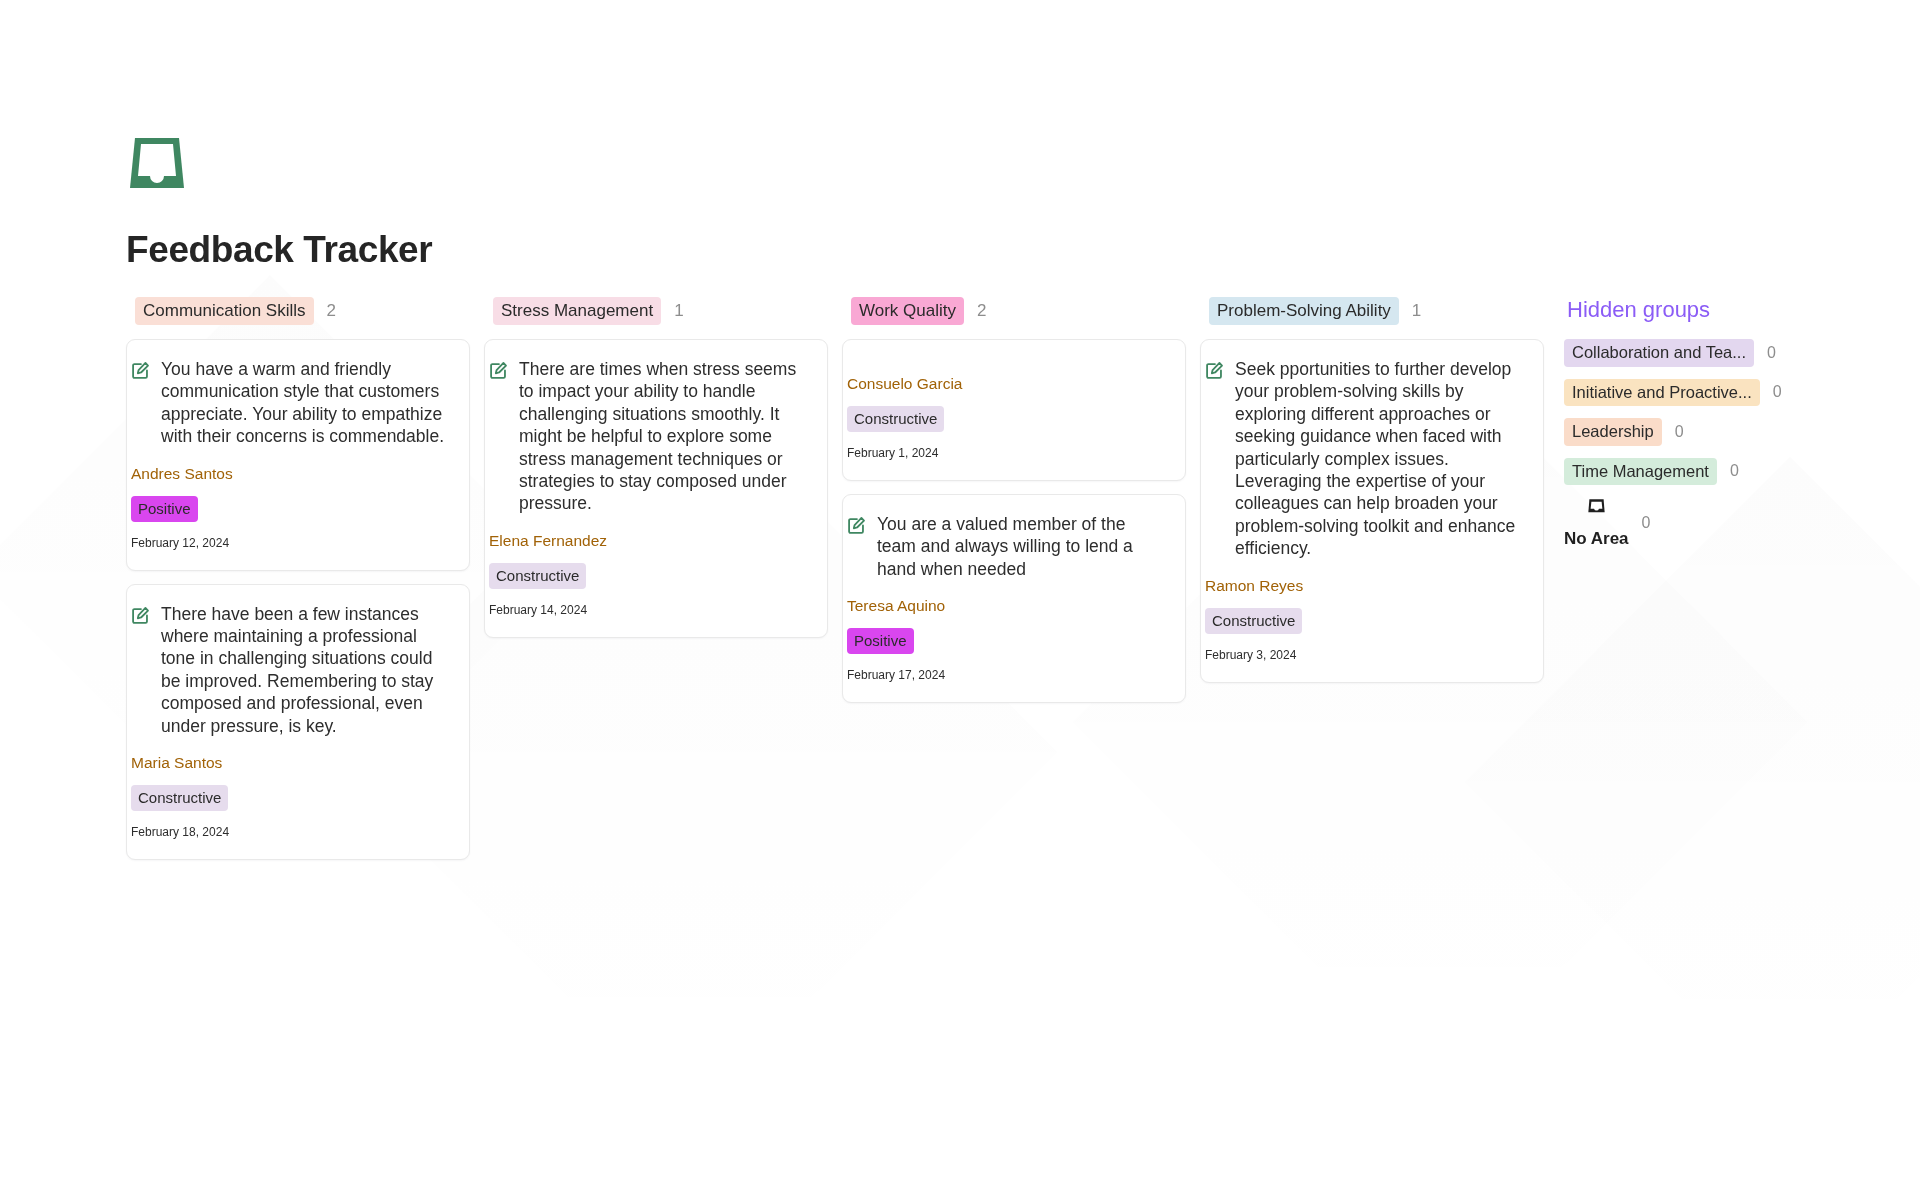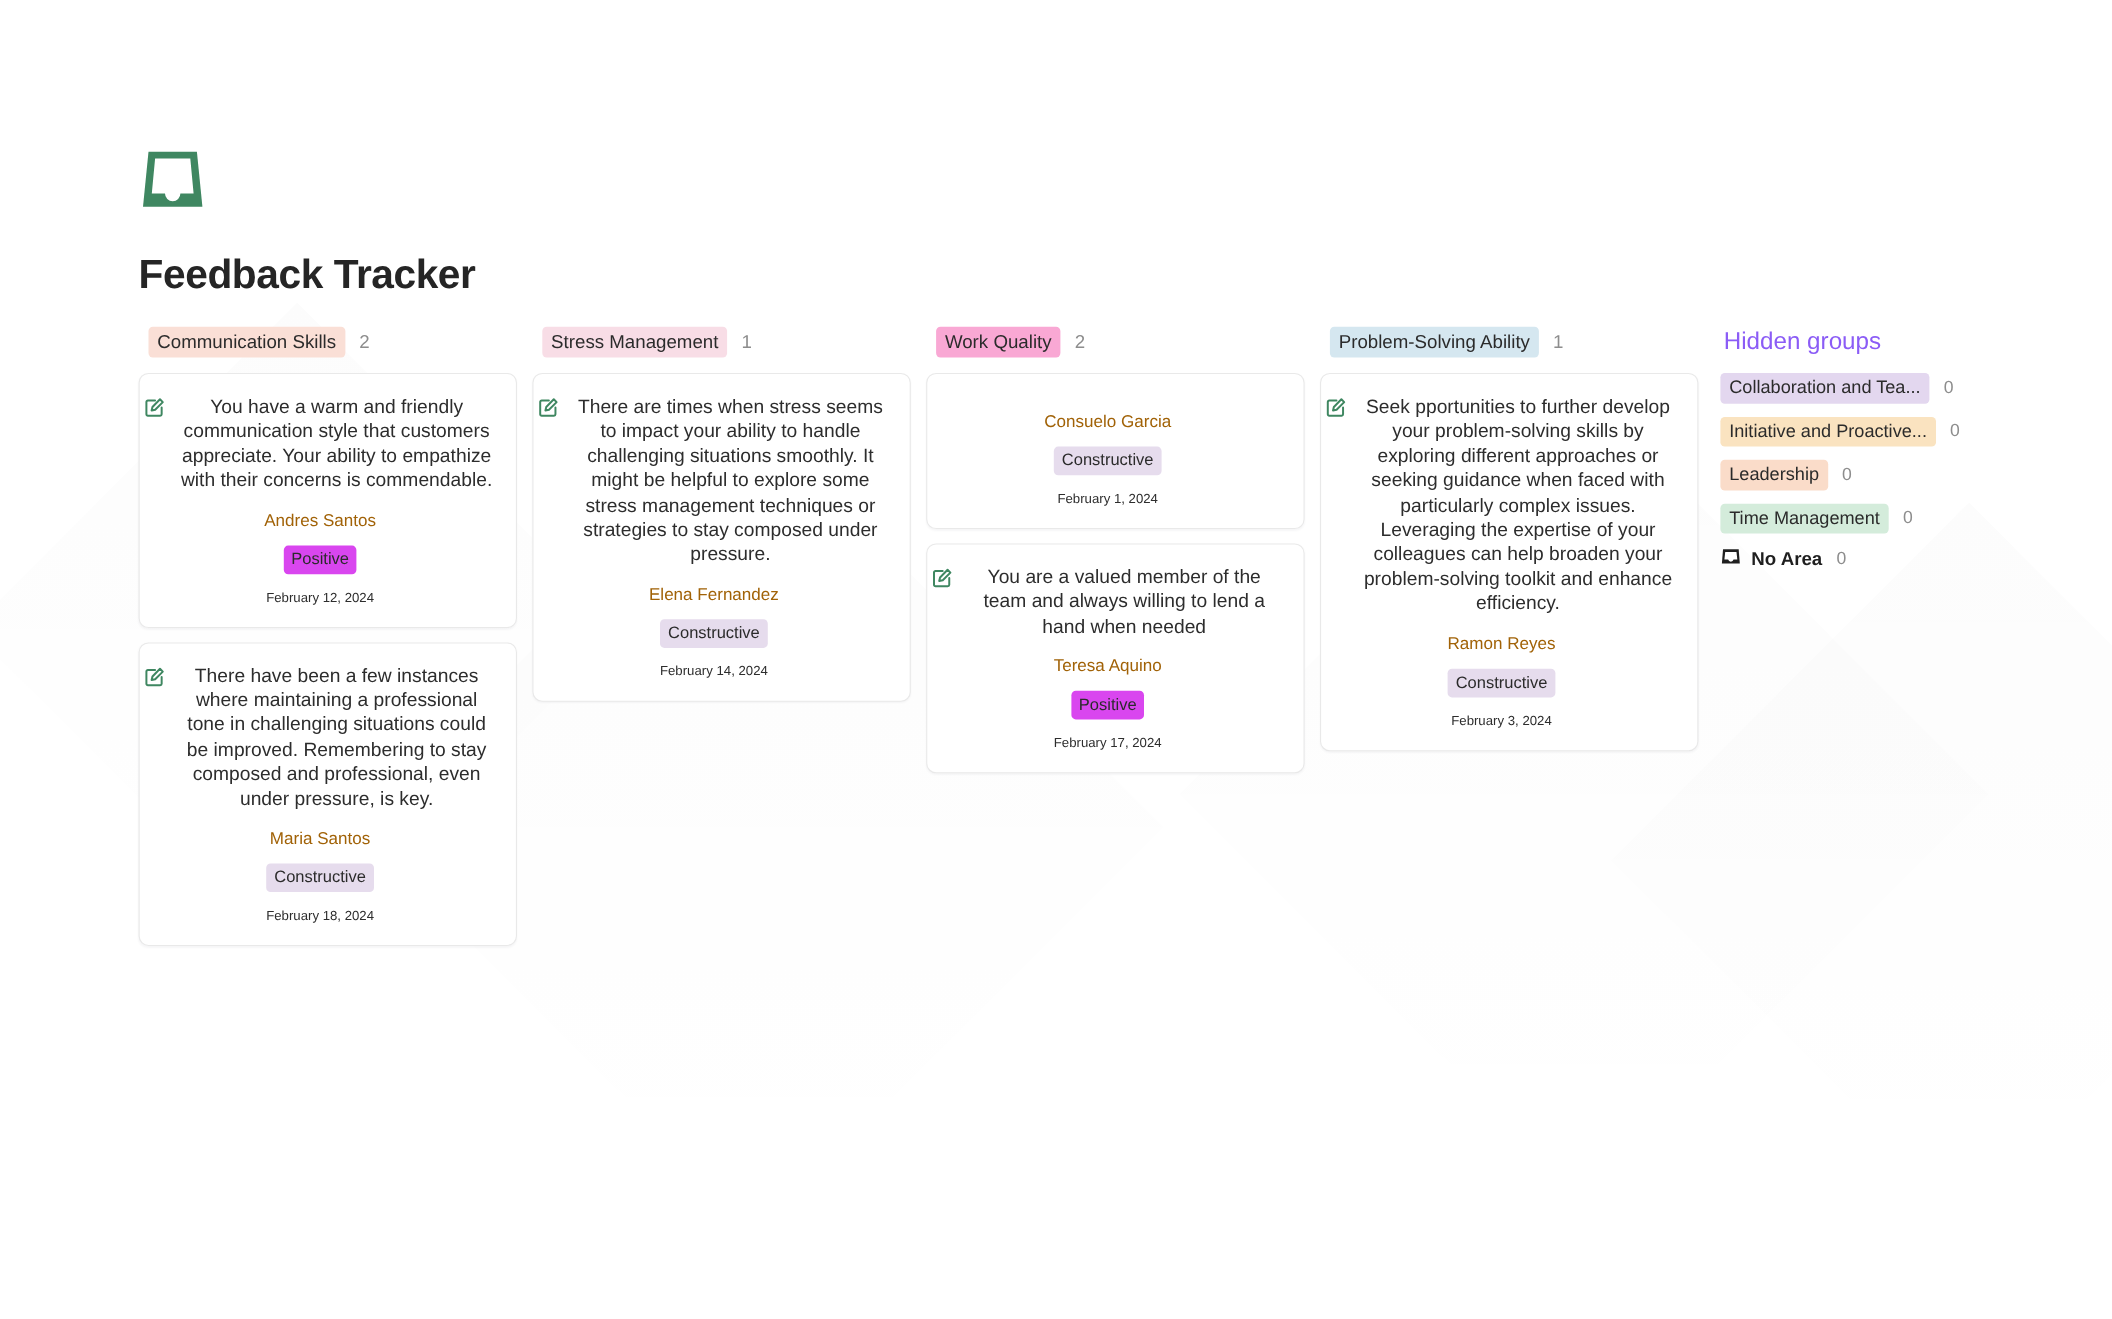--- a/index.html
+++ b/index.html
@@ -88,21 +88,20 @@
   .board {
     display: flex;
     align-items: flex-start;
     gap: 0;
     margin-top: 26px;
   }
   .column {
     width: 358px;
     flex: 0 0 358px;
     padding-right: 14px;
-    text-align: center;
   }
   .col-head {
     display: flex;
     align-items: center;
     gap: 13px;
     margin-bottom: 14px;
     padding-left: 9px;
   }
   .chip {
     display: inline-block;
@@ -189,20 +188,21 @@
     white-space: nowrap;
   }
   .hg-count { font-size: 16px; color: #8d8d8d; }
   .hg-noarea {
     display: flex;
     align-items: center;
     gap: 9px;
     font-size: 17px;
     color: #1f1f1f;
     font-weight: bold;
+    flex-direction: column;
   }
 </style>
 </head>
 <body>
 
 <div class="page">
   <div class="bg-deco">
     <i class="d1"></i>
       <i class="d2"></i>
       <i class="d3"></i>

